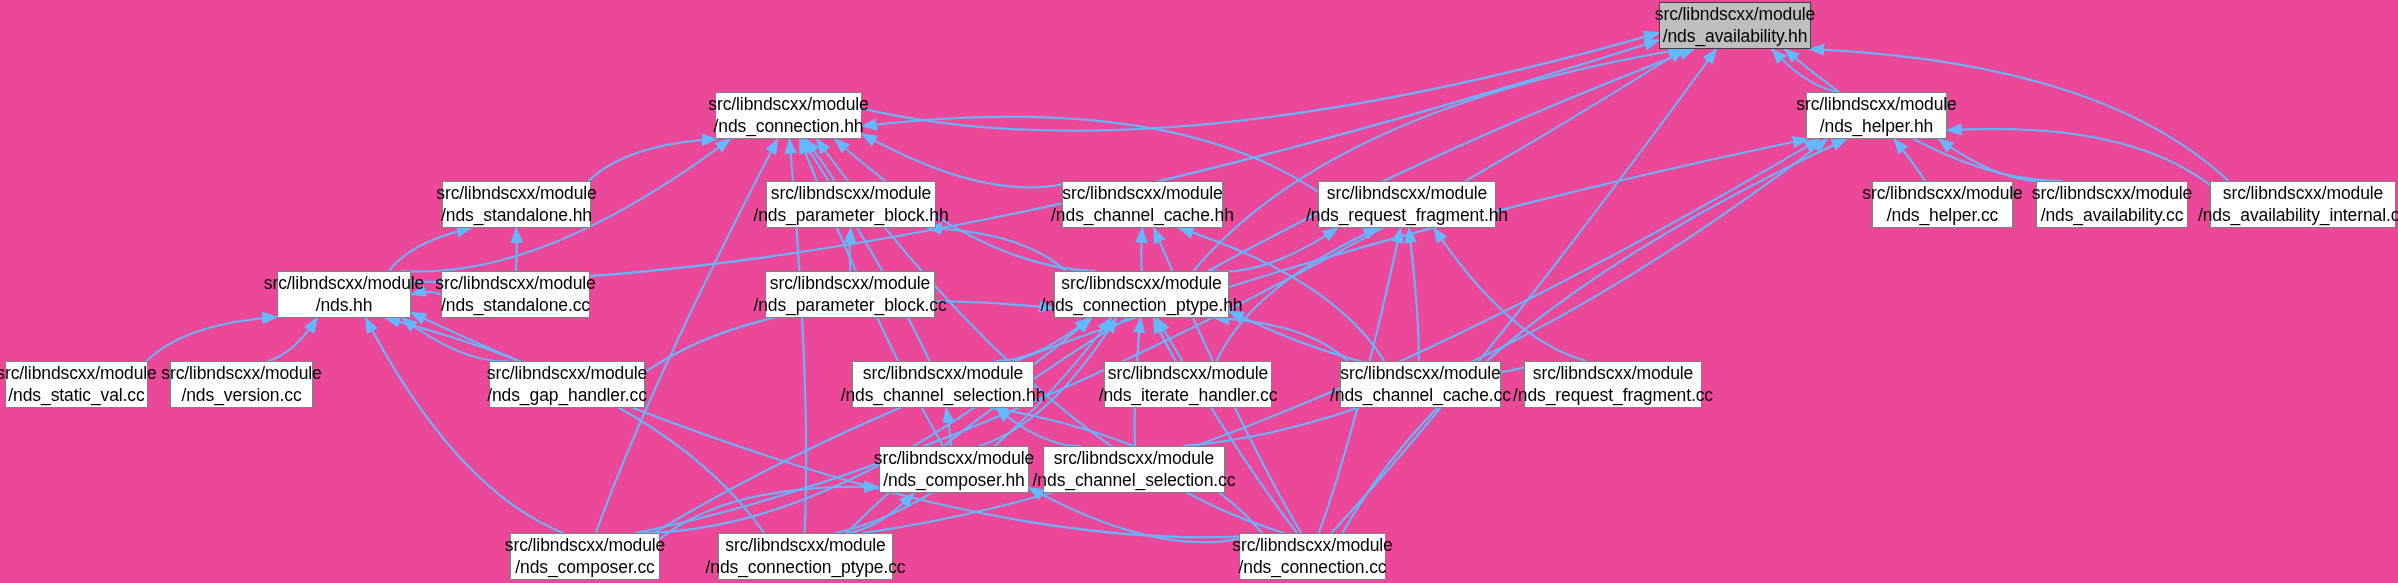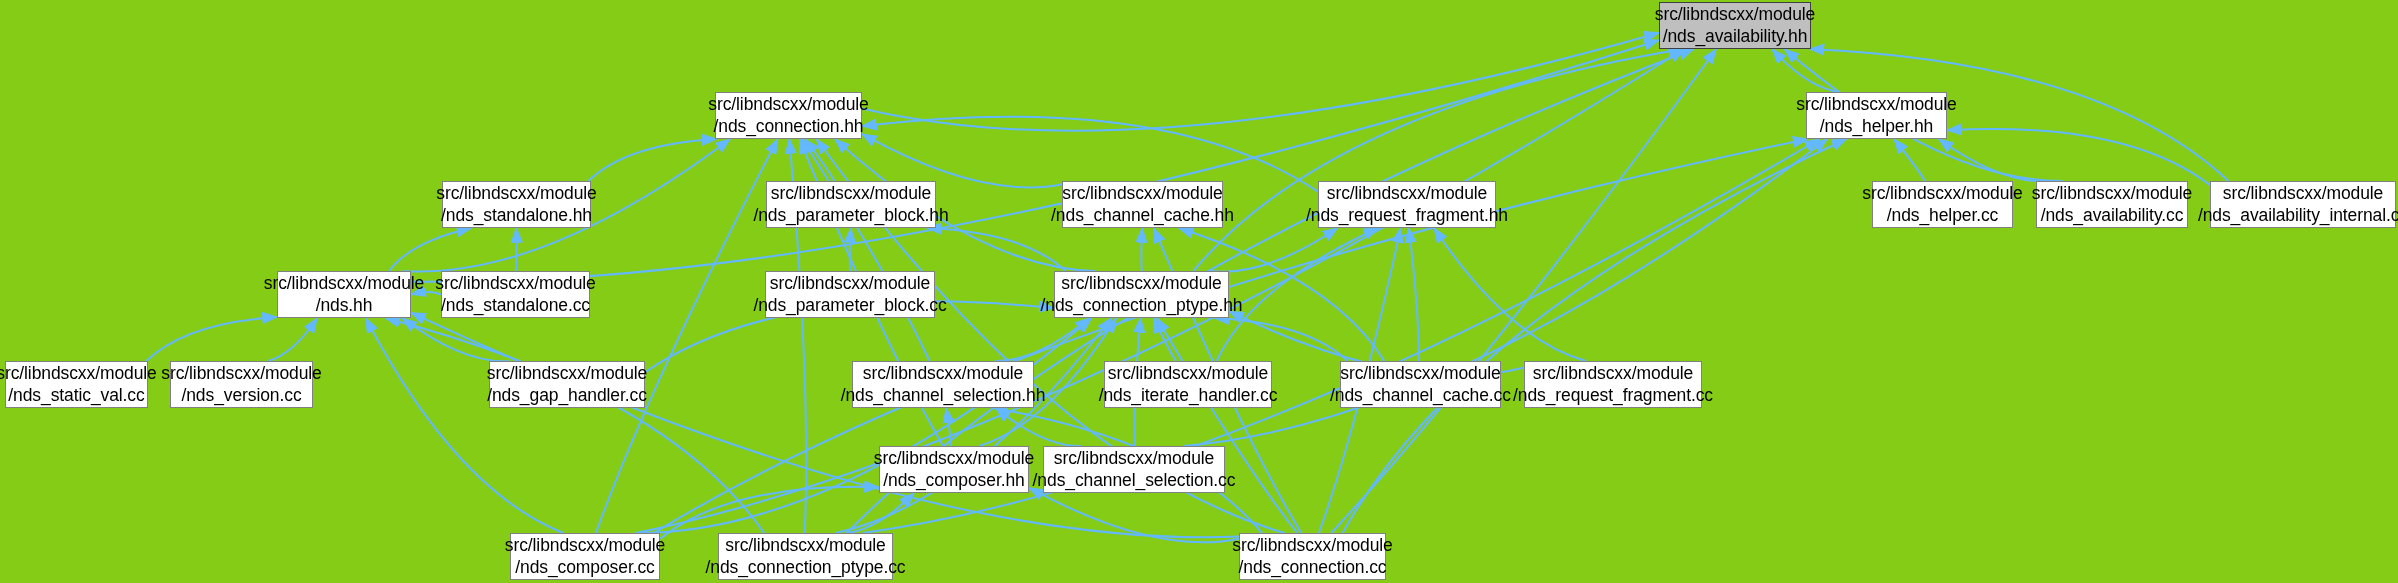--- a/index.html
+++ b/index.html
@@ -1,21 +1,21 @@
 <!DOCTYPE html>
 <html><head>
 <meta charset="utf-8">
 <style>
   html,body{margin:0;padding:0;background:#000;}
   body{font-family:"Liberation Sans", sans-serif;}
   #graph{
     position:relative;
     width:2398px;
     height:583px;
-    background:#84cc16;
+    background:#ec4899;
     overflow:hidden;
   }
   #edges{position:absolute;left:0;top:0;width:2398px;height:583px;}
   .node{
     position:absolute;
     box-sizing:border-box;
     background:#ffffff;
     border:1px solid #808080;
     color:#000000;
     font-size:17.5px;

